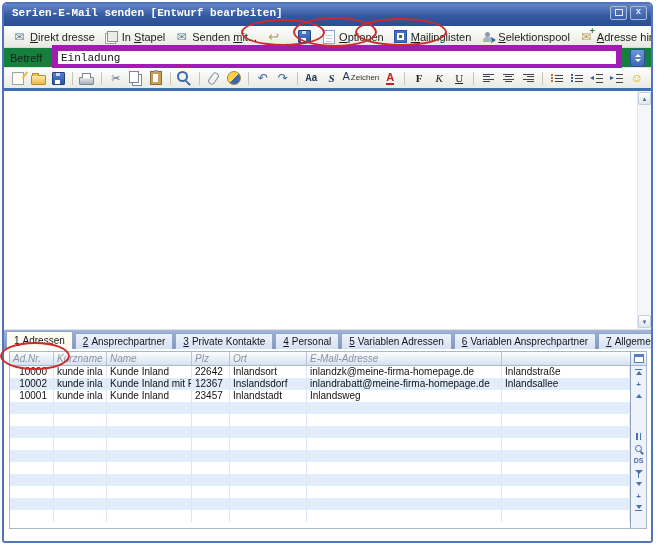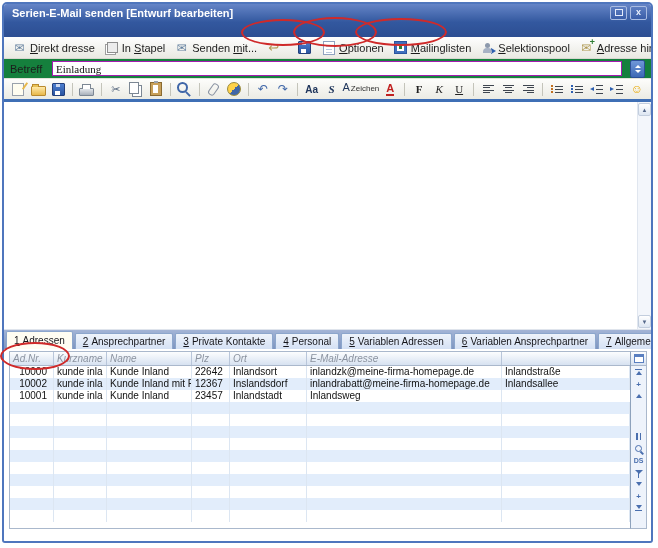--- a/index.html
+++ b/index.html
@@ -1,21 +1,21 @@
 <!DOCTYPE html>
 <html><head>
 <meta charset="utf-8">
 <style>
   html,body{margin:0;padding:0;}
   .page{position:relative;width:658px;height:548px;background:#fff;font-family:"Liberation Sans",sans-serif;overflow:hidden;}
   .window{position:absolute;left:2px;top:2px;right:5px;bottom:5px;border:2px solid #4f76bd;border-radius:5px 5px 3px 3px;
           background:#fff;display:flex;flex-direction:column;overflow:hidden;box-shadow:0 0 0 1px #c9d6ec inset;}
   
   .titlebar{height:17px;flex:0 0 17px;background:linear-gradient(180deg,#6585c7 0%,#33589f 55%,#2c4e92 100%);
-            display:flex;align-items:center;padding:0 4px 16px 8px;}
+            display:flex;align-items:center;padding:0 4px 5px 8px;font-family:Liberation Mono, monospace;}
   .title{color:#fff;font-size:11px;font-weight:bold;flex:1;white-space:nowrap;}
   .win-btns{display:flex;gap:3px;align-items:center;}
   .wbtn{width:15px;height:12px;border:1px solid #a9bce2;border-radius:2px;background:linear-gradient(#5e7fc2,#3a5da8);
         color:#eaf0fd;display:flex;align-items:center;justify-content:center;font-size:9px;font-weight:bold;line-height:1;cursor:default;}
   .wbtn .sq{width:6px;height:5px;border:1px solid #e4ebfb;display:block;}
   
   .toolbar{height:21px;flex:0 0 21px;background:linear-gradient(#fefefe,#e9e9e2);border-bottom:1px solid #d8d8d0;
            display:flex;align-items:center;padding:0 4px;gap:1px;}
   .tbtn{display:flex;align-items:center;gap:3px;border:none;background:transparent;padding:1px 4px;font-size:11px;
         color:#1c1c1c;font-family:inherit;white-space:nowrap;}
@@ -35,30 +35,30 @@
   .ic-maillist::after{content:"";position:absolute;left:4px;top:4px;width:3px;height:3px;background:#2e7d32;}
   .ic-person{position:relative;width:12px;height:12px;}
   .ic-person::before{content:"";position:absolute;left:3px;top:1px;width:5px;height:5px;border-radius:50%;background:#8d99ac;}
   .ic-person::after{content:"";position:absolute;left:1px;top:6px;width:9px;height:5px;border-radius:4px 4px 0 0;background:#a7b2c4;}
   .ic-person .arr{position:absolute;right:-2px;bottom:0;width:0;height:0;border-top:3px solid transparent;border-bottom:3px solid transparent;border-left:5px solid #2d5fb0;}
   .ic-envadd{position:relative;color:#b09a54;font-size:12px;}
   .ic-envadd .plus{position:absolute;right:-1px;top:-3px;color:#2e7d32;font-size:9px;font-weight:bold;}
   
   .subject{height:19px;flex:0 0 19px;background:#15803d;display:flex;align-items:center;padding:0 6px;gap:8px;border-bottom:1px solid #e3e3da;}
   .subject label{font-size:11px;color:#1c1c1c;width:34px;}
-  .subject input{flex:1;height:13px;border:1px solid #a21caf;font-size:11px;font-family:Liberation Serif, serif;padding:0 3px;color:#111;}
+  .subject input{flex:1;height:13px;border:6px solid #a21caf;font-size:11px;font-family:Liberation Mono, monospace;padding:0 3px;color:#111;}
   .spin{width:13px;height:16px;background:linear-gradient(#6f97d8,#3c68b5);border:1px solid #2b4f97;border-radius:2px;
         display:flex;flex-direction:column;align-items:center;justify-content:center;gap:2px;}
   .spin i{display:block;width:0;height:0;border-left:3px solid transparent;border-right:3px solid transparent;}
   .spin .u{border-bottom:3px solid #fff;} .spin .d{border-top:3px solid #fff;}
   
   .fmtbar{height:20px;flex:0 0 20px;background:linear-gradient(#fdfdfb,#ebebe4);display:flex;align-items:center;padding:0 5px;gap:2px;}
   .fbtn{display:inline-flex;align-items:center;justify-content:center;min-width:18px;height:17px;border:none;background:transparent;padding:0 1px;font-family:inherit;}
   .fsep{width:1px;height:13px;background:#c4c4ba;margin:0 3px;}
-  .t-aa{font-size:10px;color:#20365c;font-weight:bold;}
+  .t-aa{font-size:10px;color:#20365c;font-weight:bold;font-family:Liberation Mono, monospace;}
   .t-s{font-size:11px;color:#20365c;font-weight:bold;font-style:italic;font-family:"Liberation Serif",serif;}
   .t-az{font-size:11px;color:#20365c;display:flex;align-items:baseline;gap:1px;}
   .t-az small{font-size:8px;color:#333;}
   .t-colA{font-size:11px;font-weight:bold;color:#c02020;border-bottom:2px solid #c02020;line-height:1;}
   .t-b{font-size:11px;font-weight:bold;color:#222;font-family:"Liberation Serif",serif;}
   .t-i{font-size:11px;font-style:italic;color:#222;font-family:"Liberation Serif",serif;}
   .t-u{font-size:11px;text-decoration:underline;color:#222;font-family:"Liberation Serif",serif;}
   .g-cut{font-size:11px;color:#5a6a80;}
   .g-ur{font-size:12px;color:#3f66a8;}
   .g-smile{font-size:12px;color:#e8a800;}

